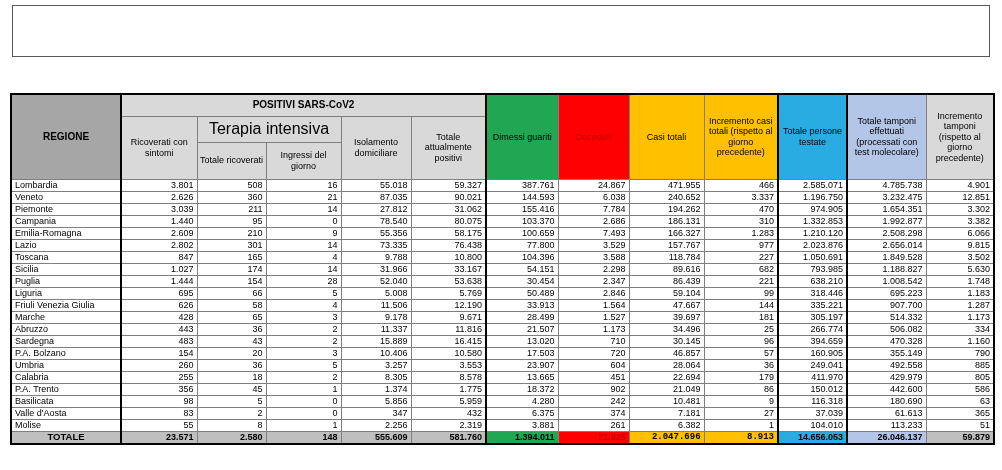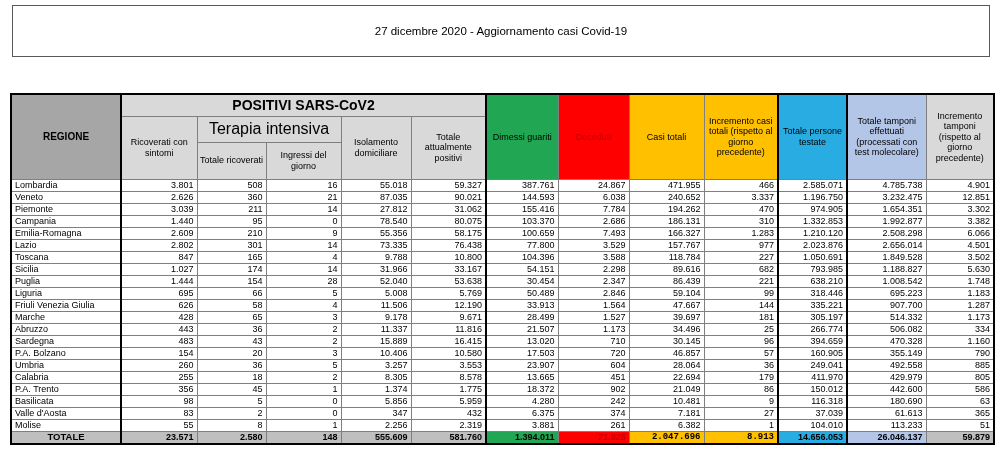--- a/index.html
+++ b/index.html
@@ -13,21 +13,21 @@
   .titlebox{position:absolute;left:12px;top:5px;width:978px;height:52px;
     border:1px solid #595959;background:#fff;display:flex;flex-direction:column;
     align-items:center;justify-content:center;gap:13px;}
   .titlebox p{font-size:11.5px;line-height:12px;text-align:center;}
   table{position:absolute;left:10px;top:93px;width:983px;border-collapse:collapse;
     table-layout:fixed;border:2px solid var(--bthick);}
   th,td{border:1px solid var(--bthin);overflow:hidden;padding:0 3px;
     font-weight:normal;vertical-align:middle;}
   thead th{background:var(--lgray);font-size:9px;line-height:10.5px;text-align:center;padding:1px 2px;}
   th.hRegione{background:var(--mgray);font-size:10px;font-weight:bold;}
-  th.hGroup{font-size:14px;font-weight:bold;height:22px;}
+  th.hGroup{font-size:10px;font-weight:bold;height:22px;}
   th.hTerapia{font-size:16px;height:26px;}
   tr.hLeaf th{height:37px;}
   th.cGreen{background:var(--green);}
   th.cRed{background:var(--red);color:var(--redText);}
   th.cGold{background:var(--gold);}
   th.cCyan{background:var(--cyan);}
   th.cPeri{background:var(--peri);}
   th.cGray{background:var(--lgray);}
   tbody td{height:12px;font-size:9px;line-height:10px;background:#fff;}
   tbody td.region{text-align:left;}
@@ -39,21 +39,20 @@
   tr.total td.kGold{background:var(--gold);font-family:Liberation Mono, monospace;}
   tr.total td.kCyan{background:var(--cyan);}
   tr.total td.kPeri{background:var(--peri);padding-left:9px;}
   .bL{border-left:2px solid var(--bthick) !important;}
   .bR{border-right:2px solid var(--bthick) !important;}
 </style>
 </head>
 <body>
 
 <div class="titlebox">
-  <p>27 dicembre 2020 - Aggiornamento casi Covid-19</p>
 </div>
 
 <table>
   <colgroup>
     <col style="width:110px">
       <col style="width:76px">
       <col style="width:69px">
     <col style="width:75px">
       <col style="width:70px">
       <col style="width:75px">
@@ -170,21 +169,21 @@
         <td class="num">301</td>
         <td class="num">14</td>
         <td class="num">73.335</td>
         <td class="num">76.438</td>
         <td class="num bL">77.800</td>
         <td class="num">3.529</td>
         <td class="num">157.767</td>
         <td class="num">977</td>
         <td class="num bL bR">2.023.876</td>
         <td class="num">2.656.014</td>
-        <td class="num">4.501</td>
+        <td class="num">9.815</td>
       </tr>
       <tr>
         <td class="region bR">Toscana</td>
         <td class="num">847</td>
         <td class="num">165</td>
         <td class="num">4</td>
         <td class="num">9.788</td>
         <td class="num">10.800</td>
         <td class="num bL">104.396</td>
         <td class="num">3.588</td>

